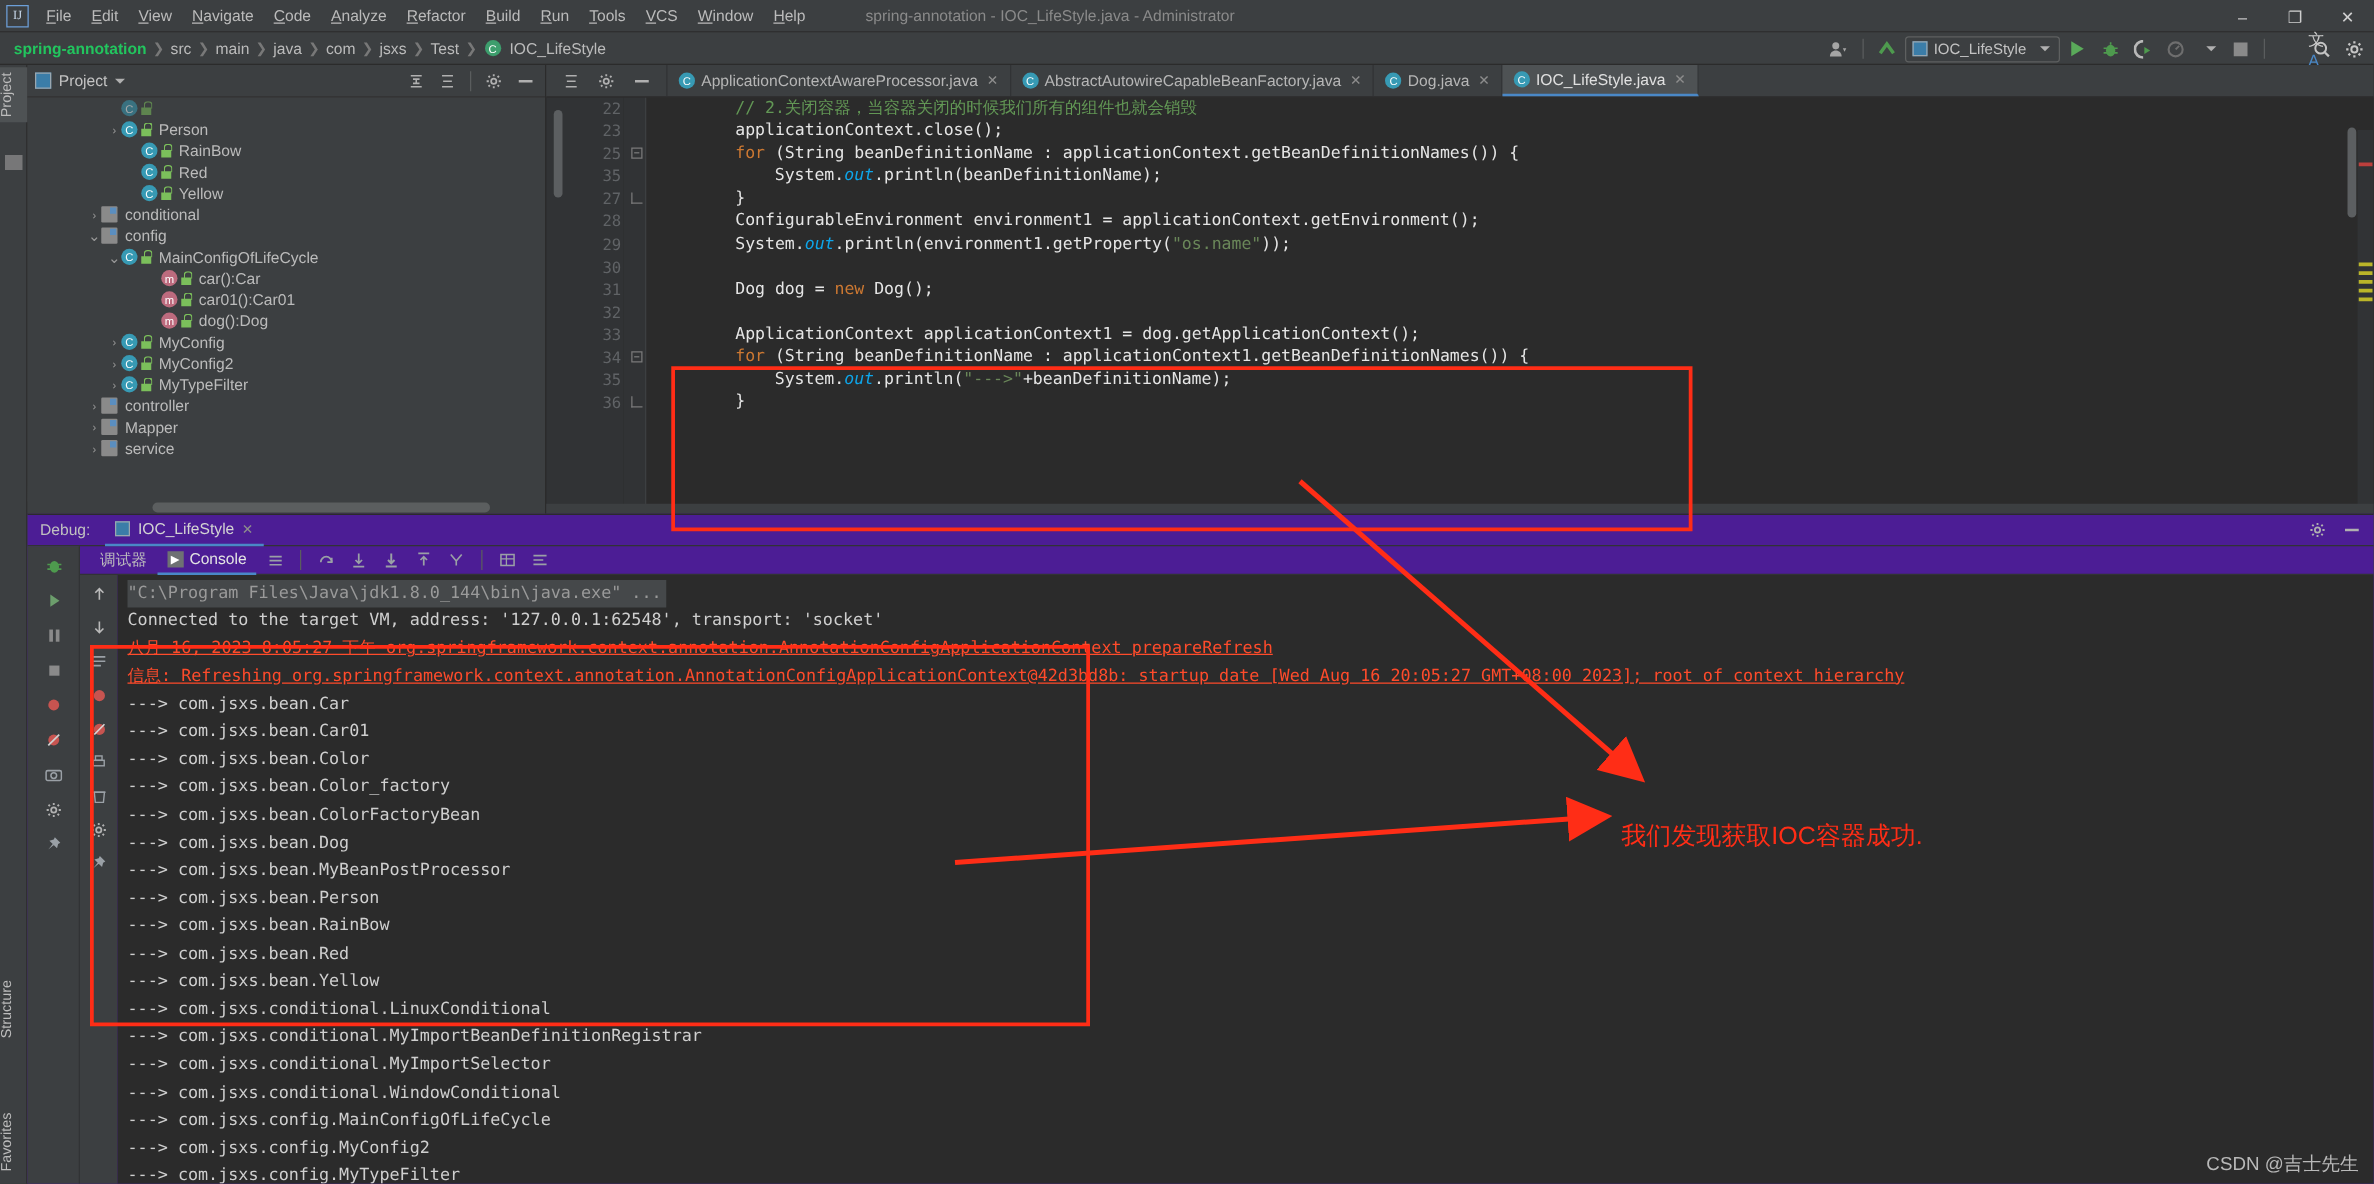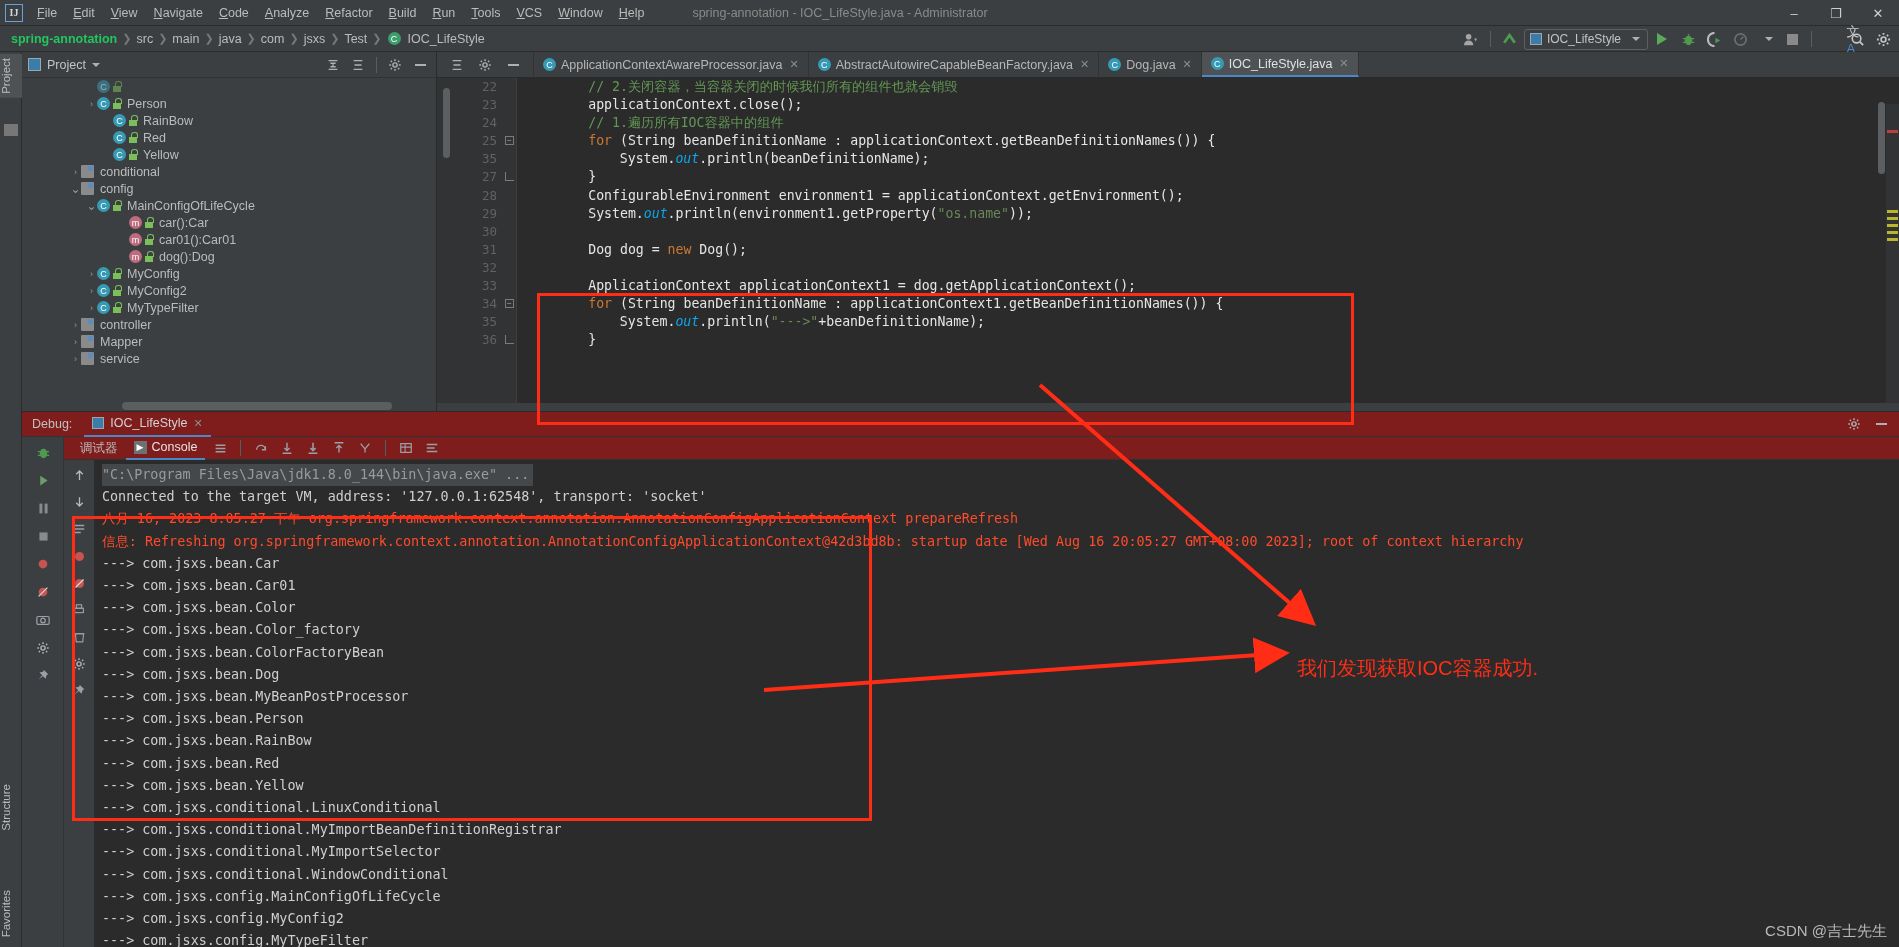--- a/index.html
+++ b/index.html
@@ -15,21 +15,21 @@
   
   .menubar {
     position: absolute; left: 0; top: 0; width: 1899px; height: 26px;
     background: #3c3f41; display: flex; align-items: center;
     border-bottom: 1px solid #2b2b2b;
   }
   .ij-logo {
     width: 18px; height: 18px; margin-left: 5px; margin-right: 6px;
     border: 1px solid #6c9fd8; color: #c8d8ea; font-size: 10px;
     display: flex; align-items: center; justify-content: center;
-    font-family: "Liberation Serif", serif; font-weight: bold;
+    font-family: "Liberation Serif", serif; font-weight: normal;
   }
   .menu-item {
     font-size: 12.5px; color: #bbbbbb; padding: 3px 8px; white-space: nowrap;
   }
   .menu-item u { text-decoration: underline; }
   .win-title {
     margin-left: 40px; font-size: 12.5px; color: #8a8a8a; white-space: nowrap;
   }
   .win-ctrls {
     position: absolute; right: 0; top: 0; height: 26px; display: flex; align-items: center;
@@ -228,21 +228,21 @@
   .editor-lgutter-scroll {
     position: absolute; left: 443px; top: 88px; width: 7px; height: 70px;
     background: #5c5f61; border-radius: 4px;
   }
   .hsplit-bar {
     position: absolute; left: 437px; top: 403px; right: 0; height: 8px; background: #3c3f41;
   }
 
   
   .debugwin {
-    position: absolute; left: 22px; top: 411px; right: 0; bottom: 0; background: #7f1d1d;
+    position: absolute; left: 22px; top: 411px; right: 0; bottom: 0; background: #4c1d95;
     border-top: 1px solid #2b2b2b;
   }
   .debug-head {
     height: 25px; display: flex; align-items: center; padding-left: 10px;
     border-bottom: 1px solid #313335;
   }
   .debug-label { font-size: 12.5px; color: #c0c0c0; margin-right: 12px; }
   .dtab {
     display: flex; align-items: center; gap: 6px; height: 25px; padding: 0 8px;
     font-size: 12.5px; color: #d3d3d3; border-bottom: 2px solid #4a88c7;
@@ -280,21 +280,21 @@
     width: 26px; height: 24px; margin: 3px 2px; display: flex; align-items: center;
     justify-content: center; color: #9aa0a6; font-size: 13px;
   }
   .console {
     position: absolute; left: 72px; top: 23px; right: 0; bottom: 0; background: #2b2b2b;
     overflow: hidden; padding: 4px 0 0 8px;
     font-family: "DejaVu Sans Mono", monospace; font-size: 13.4px; line-height: 22.2px;
   }
   .cline { white-space: pre; color: #a9b7c6; }
   .cline.cmdline { color: #9a9a9a; background: #45484a; display: inline-block; padding-right: 4px; }
-  .cline.err { color: #ff4b2b; }
+  .cline.err { color: #ff4b2b; text-decoration: underline; }
   .cline.out { color: #cfcfcf; }
 
   
   .anno-box {
     position: absolute; border: 3px solid #ff2d16; pointer-events: none;
   }
   #box-code { left: 537px; top: 293px; width: 817px; height: 132px; }
   #box-console { left: 72px; top: 516px; width: 800px; height: 305px; }
   .anno-note {
     position: absolute; color: #ff2d16; font-size: 20px; white-space: nowrap;
@@ -627,21 +627,20 @@
       <span class="chev">▲</span>
       <span class="chev">▼</span>
     </div>
 
     <div class="code-area">
       <div class="gutter"></div>
       <div class="gutter-fold"></div>
       <div class="code-lines" id="codelines">
           <div class="cl"><span class="ln">22</span><span class="ctext" style="padding-left: 63.2px;"><span class="cmt">// 2.关闭容器，当容器关闭的时候我们所有的组件也就会销毁</span></span></div>
           <div class="cl"><span class="ln">23</span><span class="ctext" style="padding-left: 63.2px;"><span class="punc">applicationContext.close();</span></span></div>
-          <div class="cl"><span class="ln">24</span><span class="ctext" style="padding-left: 63.2px;"><span class="cmt">// 1.遍历所有IOC容器中的组件</span></span></div>
           <div class="cl"><span class="ln">25</span><span class="fold-mark">−</span><span class="ctext" style="padding-left: 63.2px;"><span class="kw">for </span><span class="punc">(String beanDefinitionName : applicationContext.getBeanDefinitionNames()) {</span></span></div>
           <div class="cl"><span class="ln">35</span><span class="ctext" style="padding-left: 94.8px;"><span class="punc">System.</span><span class="fld">out</span><span class="punc">.println(beanDefinitionName);</span></span></div>
           <div class="cl"><span class="ln">27</span><span class="fold-mark" style="border-top: none; border-right: none; border-bottom: 1px solid rgb(122, 122, 122); border-left: 1px solid rgb(122, 122, 122); border-image: initial;"></span><span class="ctext" style="padding-left: 63.2px;"><span class="punc">}</span></span></div>
           <div class="cl"><span class="ln">28</span><span class="ctext" style="padding-left: 63.2px;"><span class="punc">ConfigurableEnvironment environment1 = applicationContext.getEnvironment();</span></span></div>
           <div class="cl"><span class="ln">29</span><span class="ctext" style="padding-left: 63.2px;"><span class="punc">System.</span><span class="fld">out</span><span class="punc">.println(environment1.getProperty(</span><span class="str">"os.name"</span><span class="punc">));</span></span></div>
           <div class="cl"><span class="ln">30</span><span class="ctext" style="padding-left: 63.2px;"></span></div>
           <div class="cl"><span class="ln">31</span><span class="ctext" style="padding-left: 63.2px;"><span class="punc">Dog dog = </span><span class="kw">new </span><span class="punc">Dog();</span></span></div>
           <div class="cl"><span class="ln">32</span><span class="ctext" style="padding-left: 63.2px;"></span></div>
           <div class="cl"><span class="ln">33</span><span class="ctext" style="padding-left: 63.2px;"><span class="punc">ApplicationContext applicationContext1 = dog.getApplicationContext();</span></span></div>
           <div class="cl"><span class="ln">34</span><span class="fold-mark">−</span><span class="ctext" style="padding-left: 63.2px;"><span class="kw">for </span><span class="punc">(String beanDefinitionName : applicationContext1.getBeanDefinitionNames()) {</span></span></div>

